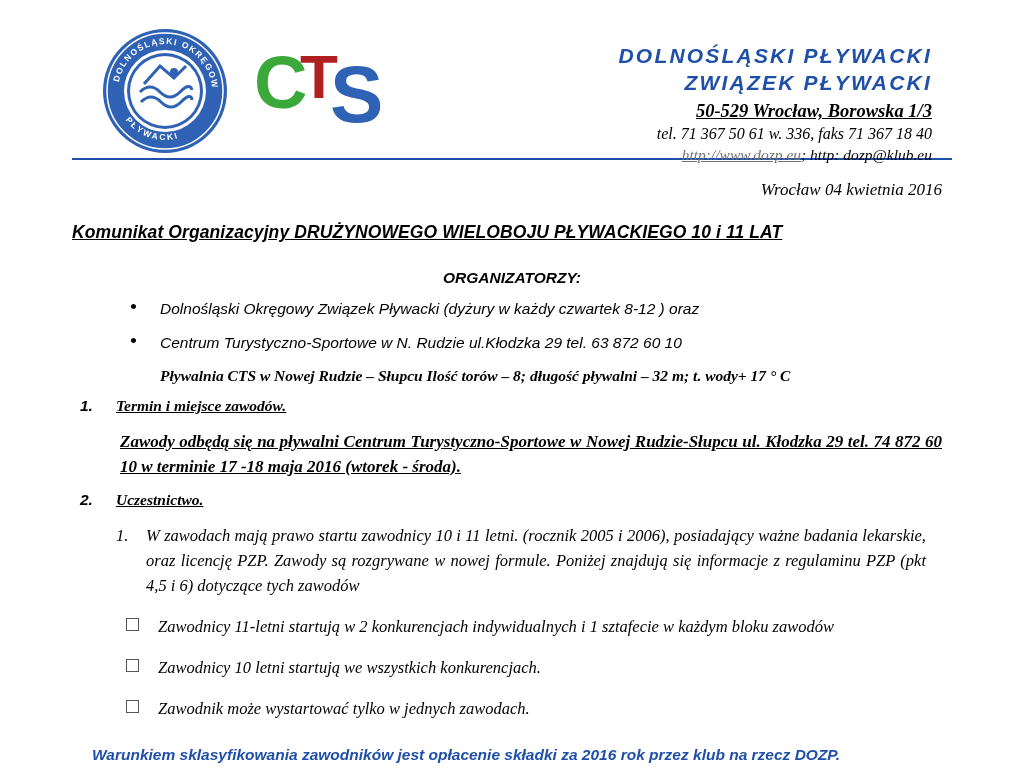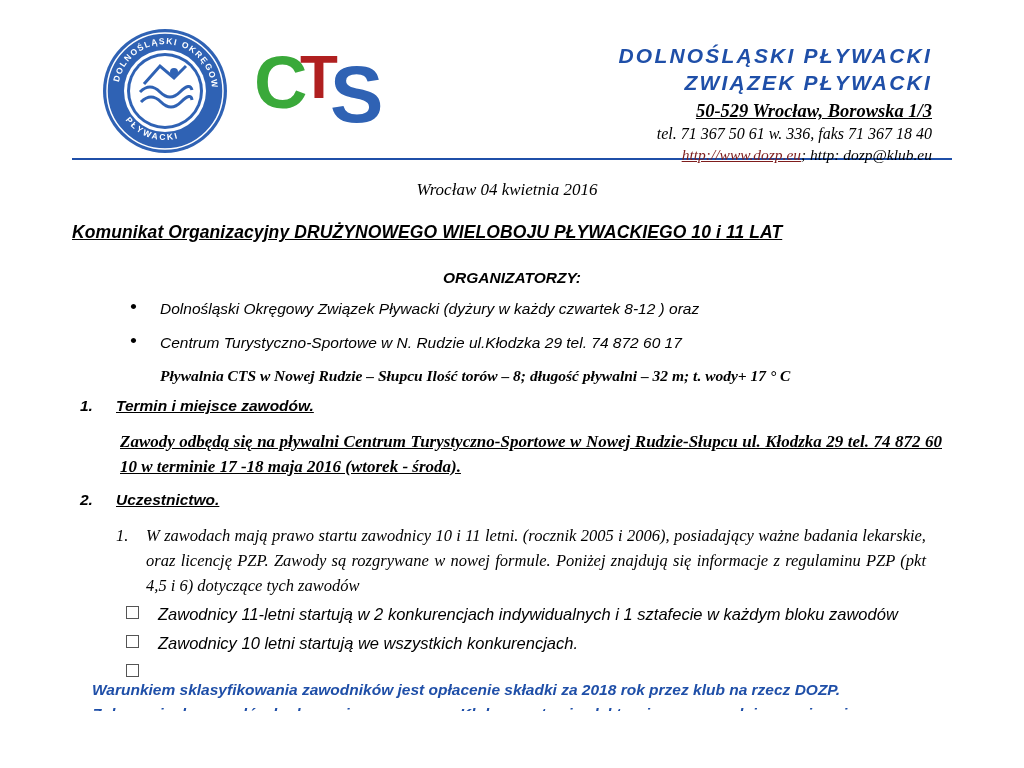--- a/index.html
+++ b/index.html
@@ -76,32 +76,32 @@
     font-size: 16px;
     margin-top: 3px;
   }
   .org-web {
     font-family: "Liberation Serif", serif;
     font-style: italic;
     font-size: 15.5px;
     margin-top: 3px;
   }
   .org-web a {
-    color: #7f1d1d;
+    color: #737373;
     text-decoration: underline;
   }
   .rule {
     border-top: 2px solid #1f4fa8;
     margin: 8px 0 0 0;
     height: 0;
   }
 
   
   .date-line {
-    text-align: center;
+    text-align: right;
     font-size: 17px;
     font-style: italic;
     font-family: "Liberation Serif", serif;
     margin-top: 20px;
     padding-right: 10px;
   }
   .doc-title {
     font-family: "Liberation Sans", sans-serif;
     font-weight: bold;
     font-style: italic;
@@ -158,21 +158,21 @@
   .num-item .num {
     position: absolute;
     left: 8px;
     top: 0;
     font-family: "Liberation Sans", sans-serif;
     font-weight: bold;
     font-style: italic;
     font-size: 15.5px;
   }
   .num-item .heading {
-    font-family: Liberation Sans, sans-serif;
+    font-family: Liberation Serif, serif;
     font-weight: bold;
     font-style: italic;
     font-size: 15.5px;
     text-decoration: underline;
   }
   .para {
     font-family: "Liberation Serif", serif;
     font-weight: bold;
     font-style: italic;
     font-size: 17px;
@@ -198,22 +198,22 @@
   .num-para .num {
     position: absolute;
     left: 44px;
     top: 0;
   }
 
   .check-item {
     position: relative;
     padding-left: 86px;
     padding-right: 28px;
-    margin-top: 4px;
-    font-family: Liberation Sans, sans-serif;
+    margin-top: 16px;
+    font-family: Liberation Serif, serif;
     font-style: italic;
     font-size: 16.5px;
     line-height: 25px;
     text-align: justify;
   }
   .check-item .box {
     position: absolute;
     left: 54px;
     top: 4px;
     width: 11px;
@@ -291,21 +291,21 @@
   <div class="rule"></div>
 
   <div class="date-line">Wrocław 04 kwietnia 2016</div>
 
   <div class="doc-title">Komunikat Organizacyjny DRUŻYNOWEGO WIELOBOJU PŁYWACKIEGO 10 i 11 LAT</div>
 
   <div class="organizers-label">ORGANIZATORZY:</div>
 
   <ul class="bullets">
     <li>Dolnośląski Okręgowy Związek Pływacki (dyżury w każdy czwartek  8-12 ) oraz</li>
-    <li>Centrum Turystyczno-Sportowe w N. Rudzie ul.Kłodzka 29 tel. 74 872 60 17</li>
+    <li>Centrum Turystyczno-Sportowe w N. Rudzie ul.Kłodzka 29 tel. 63 872 60 10</li>
   </ul>
 
   <div class="pool-info">Pływalnia CTS w Nowej Rudzie – Słupcu Ilość torów – 8; długość pływalni – 32 m; t. wody+ 17  ° C</div>
 
   <div class="num-item">
     <span class="num">1.</span>
     <span class="heading">Termin i miejsce zawodów.</span>
   </div>
 
   <div class="para">Zawody odbędą się na pływalni Centrum Turystyczno-Sportowe w Nowej Rudzie-Słupcu ul. Kłodzka 29 tel. 74 872 60 10 w terminie  17 -18  maja 2016 (wtorek - środa).</div>
@@ -323,20 +323,21 @@
   <div class="check-item">
     <span class="box"></span>
     <span>Zawodnicy 11-letni startują w 2 konkurencjach indywidualnych i 1 sztafecie w każdym bloku zawodów</span>
   </div>
   <div class="check-item">
     <span class="box"></span>
     <span>Zawodnicy 10 letni startują we wszystkich konkurencjach.</span>
   </div>
   <div class="check-item">
     <span class="box"></span>
+    <span>Zawodnik może wystartować tylko w jednych zawodach.</span>
   </div>
 
   <div class="footer-note">
-    <div>Warunkiem sklasyfikowania zawodników jest opłacenie składki za 2018 rok przez klub na rzecz DOZP.</div>
+    <div>Warunkiem sklasyfikowania zawodników jest opłacenie składki za 2016 rok przez klub na rzecz DOZP.</div>
     <div class="clip">Zgłoszenia do zawodów będą przyjmowane przez Klub w systemie elektronicznym, zgodnie z zapisami</div>
   </div>
 
 </div>
 
 </body></html>

